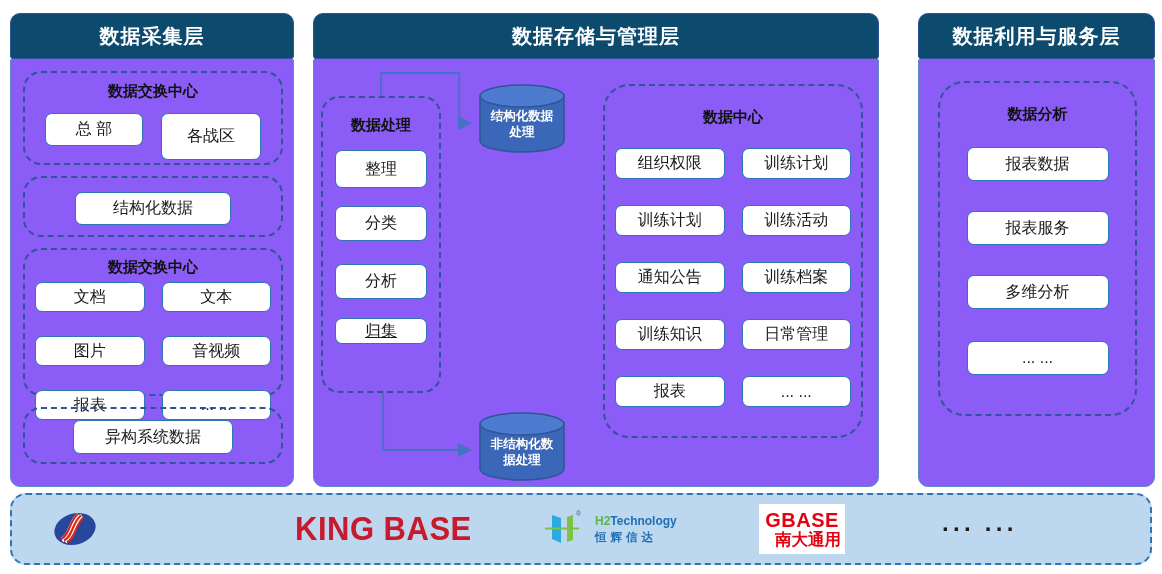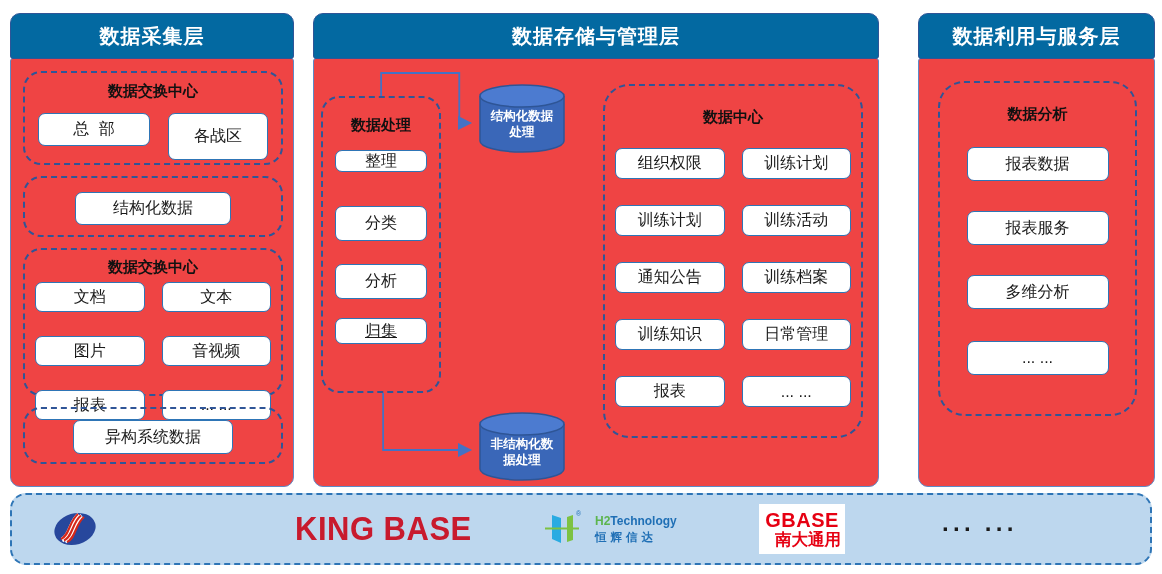--- a/index.html
+++ b/index.html
@@ -4,28 +4,28 @@
 <style>
   * { margin:0; padding:0; box-sizing:border-box; }
   html,body { background:#ffffff; }
   body { font-family:"Liberation Sans","DejaVu Sans",sans-serif; }
   .stage { position:relative; width:1162px; height:574px; background:#ffffff; overflow:hidden; }
 
   
   .col { position:absolute; }
   .col-header {
     position:absolute; left:0; right:0; top:0; height:46px;
-    background:#0369a1; border:1px solid #2F5597;
+    background:#0c4a6e; border:1px solid #2F5597;
     border-radius:10px 10px 3px 3px;
     color:#ffffff; font-weight:bold; font-size:20px; letter-spacing:1px;
     display:flex; align-items:center; justify-content:center; z-index:2;
   }
   .col-panel {
     position:absolute; left:0; right:0; top:45px; bottom:0;
-    background:#ef4444; border:1.5px solid #5E8AC7;
+    background:#8b5cf6; border:1.5px solid #5E8AC7;
     border-radius:3px 3px 10px 10px; z-index:1;
   }
   .dashed-group { position:absolute; border:2px dashed #2F5597; border-radius:18px; }
   .group-title { position:absolute; left:0; right:0; text-align:center; font-weight:bold; font-size:15px; color:#111111; }
   .wbox {
     background:#ffffff; border:1.5px solid #2E75B6; border-radius:7px;
     display:flex; align-items:center; justify-content:center;
     font-size:16px; color:#1a1a1a; white-space:nowrap;
   }
 
@@ -66,21 +66,21 @@
 
 <div class="stage">
 
   <div class="col" style="left:10px; top:13px; width:284px; height:474px;">
     <div class="col-header">数据采集层</div>
     <div class="col-panel">
 
       <div class="dashed-group" style="left:12px; top:12px; width:260px; height:94px;">
         <div class="group-title" style="top:9px;">数据交换中心</div>
         <div class="g-row" style="top:40px;">
-          <div class="wbox" style="width:112px; height:33px;font-family:Liberation Mono, monospace;">总  部</div>
+          <div class="wbox" style="width:98px; height:33px;">总  部</div>
           <div class="wbox" style="width:100px; height:47px;">各战区</div>
         </div>
       </div>
 
       <div class="dashed-group" style="left:12px; top:117px; width:260px; height:61px;">
         <div class="g-row" style="top:14px;">
           <div class="wbox" style="width:156px; height:33px;">结构化数据</div>
         </div>
       </div>
 
@@ -114,21 +114,21 @@
           <marker id="arr" markerWidth="9" markerHeight="8" refX="7" refY="4" orient="auto">
             <path d="M0,0 L8,4 L0,8 Z" fill="#4472C4"></path>
           </marker>
         </defs>
         <path d="M67,37 V14 H145 V64 H156" fill="none" stroke="#4472C4" stroke-width="1.8" marker-end="url(#arr)"></path>
         <path d="M69,334 V391 H156" fill="none" stroke="#4472C4" stroke-width="1.8" marker-end="url(#arr)"></path>
       </svg>
 
       <div class="dashed-group" style="left:7px; top:37px; width:120px; height:297px;">
         <div class="group-title" style="top:18px;">数据处理</div>
-        <div class="wbox" style="position:absolute; left:12px; right:12px; top:52px; height:22px;">整理</div>
+        <div class="wbox" style="position:absolute; left:12px; right:12px; top:52px; height:38px;">整理</div>
         <div class="wbox" style="position:absolute; left:12px; right:12px; top:108px; height:35px;">分类</div>
         <div class="wbox" style="position:absolute; left:12px; right:12px; top:166px; height:35px;">分析</div>
         <div class="wbox" style="position:absolute; left:12px; right:12px; top:220px; height:26px;text-decoration:underline;">归集</div>
       </div>
 
       <div class="cylinder" style="left:164px; top:24px; width:88px; height:72px;">
         <svg width="88" height="72" viewBox="0 0 88 72">
           <path d="M2,13 L2,58 A42,11 0 0 0 86,58 L86,13" fill="#3A67B8" stroke="#2E5596" stroke-width="1.5"></path>
           <ellipse cx="44" cy="13" rx="42" ry="11" fill="#4C7BD0" stroke="#2E5596" stroke-width="1.5"></ellipse>
         </svg>

